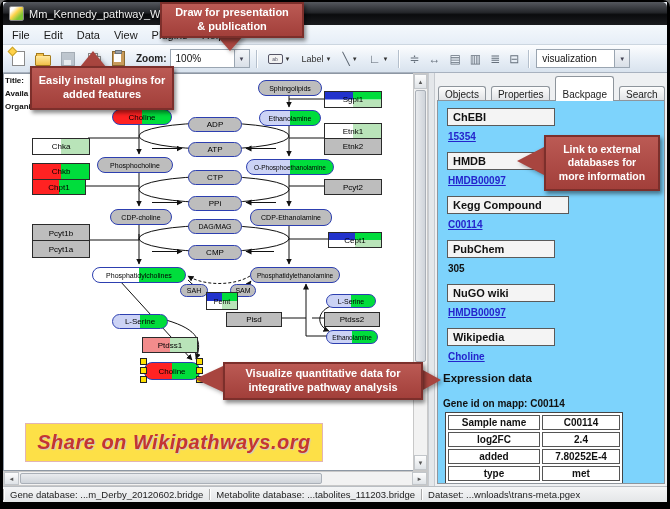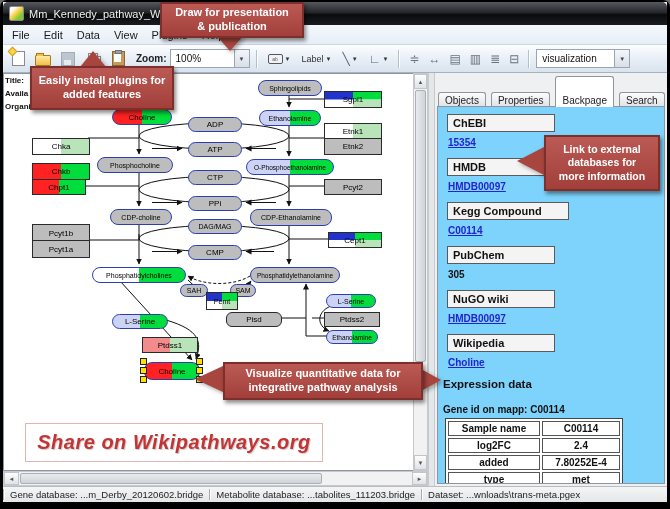--- a/index.html
+++ b/index.html
@@ -52,39 +52,39 @@
   .hscroll{height:13px;background:#f2f2f2;display:flex;border:1px solid #c8c8c8;flex:0 0 auto;}
   .sb-btn{flex:0 0 13px;background:linear-gradient(#fdfdfd,#dfe3e7);border:1px solid #c2c6ca;display:flex;align-items:center;justify-content:center;font-size:6px;color:#555;}
   .sb-thumb-v{flex:0 0 270px;margin:1px;background:linear-gradient(90deg,#e9ebee,#cfd4da);border:1px solid #aab0b8;border-radius:2px;}
   .sb-thumb-h{flex:0 0 300px;margin:1px;background:linear-gradient(#e9ebee,#cfd4da);border:1px solid #aab0b8;border-radius:2px;}
   .sb-track{flex:1;}
   .splitter{width:5px;background:#e4e7ea;border-left:1px solid #c6cacf;border-right:1px solid #c6cacf;flex:0 0 auto;}
   
   .side-panel{flex:1;min-width:0;background:#eef0f2;display:flex;flex-direction:column;}
   .tabs{display:flex;padding:2px 0 0 3px;gap:5px;flex:0 0 18px;align-items:flex-end;}
   .tab{background:linear-gradient(#fdfdfd,#dfe1e4);border:1px solid #8e959c;border-bottom:none;border-radius:3px 3px 0 0;padding:2px 6px 1px;font-size:10px;color:#222;position:relative;top:1px;}
-  .tab.active{background:#fff;font-weight:normal;padding-top:18px;z-index:2;}
+  .tab.active{background:#fff;font-weight:normal;padding-top:12px;z-index:2;}
   .panel-content{flex:1;background:#7dd3fc;border:1px solid #8e959c;margin:0 2px 2px;padding:7px 9px 2px;overflow:hidden;position:relative;font-size:11px;}
   .bp-header{border:1px solid #5a5a5a;background:#f4f4f4;font-weight:bold;font-size:11px;padding:2px 5px;width:96px;margin-bottom:5px;color:#111;}
   .bp-header.wide{width:110px;}
   .bp-value{font-size:10px;font-weight:bold;margin:0 0 10px 1px;color:#111;}
   .bp-value.link{color:#2424cc;text-decoration:underline;cursor:pointer;}
   .bp-expression{font-weight:bold;font-size:11.5px;color:#111;margin:4px 0 14px -4px;}
   .bp-geneid{font-weight:bold;font-size:10px;color:#111;margin:0 0 3px -4px;}
   table.exp{border-collapse:separate;border-spacing:2px;border:1px solid #444;background:#fff;margin-left:-2px;}
   table.exp td{border:1px solid #555;font-size:10px;font-weight:bold;text-align:center;padding:1px 5px;color:#111;}
   table.exp td.c0{width:80px;}
   table.exp td.c1{width:66px;}
   
   .statusbar{flex:0 0 15px;background:linear-gradient(#f4f5f6,#e4e6e8);border-top:1px solid #b9bdc2;display:flex;align-items:center;font-size:9.5px;color:#222;overflow:hidden;}
   .status-item{padding:0 6px;border-left:1px solid #aaa;box-shadow:1px 0 0 #fff inset;white-space:nowrap;}
   
   .callout{position:absolute;z-index:60;background:linear-gradient(#bb5a54,#a23f3a);border:2px solid #7c2f2b;color:#fff;font-weight:bold;text-align:center;box-shadow:2px 3px 4px rgba(0,0,0,.45);display:flex;flex-direction:column;justify-content:center;line-height:1.25;}
   .arrow{position:absolute;z-index:59;width:0;height:0;filter:drop-shadow(2px 2px 2px rgba(0,0,0,.35));}
-  .share-box{position:absolute;z-index:60;background:#ffffff;border:1px solid #e2b4b4;display:flex;align-items:center;justify-content:center;font-weight:bold;font-style:italic;font-size:20px;color:#c43434;text-shadow:1px 1px 1px #c9c9c9;letter-spacing:.5px;}
+  .share-box{position:absolute;z-index:60;background:#fde047;border:1px solid #e2b4b4;display:flex;align-items:center;justify-content:center;font-weight:bold;font-style:italic;font-size:20px;color:#c43434;text-shadow:1px 1px 1px #c9c9c9;letter-spacing:.5px;}
 </style>
 </head>
 <body>
 
 <div class="window">
   <div class="win-inner">
 
     <div class="titlebar">
       <div class="app-icon"></div>
       <div class="title-text">Mm_Kennedy_pathway_WP1771_45176.gp</div>
@@ -225,21 +225,21 @@
                 <div class="node gene" style="left: 28px; top: 150px; width: 56px; height: 16px; font-size: 8px; background: rgb(189, 189, 189);">Pcyt1b</div>
                 <div class="node gene" style="left: 28px; top: 166px; width: 56px; height: 16px; font-size: 8px; background: rgb(189, 189, 189);">Pcyt1a</div>
                 <div class="node gene" style="left: 324px; top: 158px; width: 52px; height: 14px; font-size: 8px; background-image: linear-gradient(to right, rgb(34, 51, 204) 0px, rgb(34, 51, 204) 50%, rgb(0, 221, 60) 50%, rgb(0, 221, 60) 100%), linear-gradient(to right, rgb(255, 255, 255) 0px, rgb(255, 255, 255) 50%, rgb(185, 228, 185) 50%, rgb(185, 228, 185) 100%); background-size: 100% 50%, 100% 50%; background-position: center top, center bottom; background-repeat: no-repeat;">Cept1</div>
                 <div class="node pill" style="left: 184px; top: 171px; width: 52px; height: 13px; font-size: 8px; background: rgb(189, 189, 189);">CMP</div>
                 <div class="node pill" style="left: 88px; top: 193px; width: 92px; height: 14px; font-size: 7px; background: linear-gradient(to right, rgb(255, 255, 255) 0px, rgb(255, 255, 255) 50%, rgb(0, 221, 60) 50%, rgb(0, 221, 60) 100%);">Phosphatidylcholines</div>
                 <div class="node pill" style="left: 246px; top: 193px; width: 88px; height: 14px; font-size: 6.5px; background: rgb(189, 189, 189);">Phosphatidylethanolamine</div>
                 <div class="node pill" style="left: 176px; top: 210px; width: 26px; height: 11px; font-size: 7px; background: rgb(189, 189, 189);">SAH</div>
                 <div class="node pill" style="left: 226px; top: 210px; width: 24px; height: 11px; font-size: 7px; background: rgb(189, 189, 189);">SAM</div>
                 <div class="node gene" style="left: 202px; top: 218px; width: 30px; height: 16px; font-size: 7px; background-image: linear-gradient(to right, rgb(34, 51, 204) 0px, rgb(34, 51, 204) 50%, rgb(0, 221, 60) 50%, rgb(0, 221, 60) 100%), linear-gradient(to right, rgb(255, 255, 255) 0px, rgb(255, 255, 255) 50%, rgb(185, 228, 185) 50%, rgb(185, 228, 185) 100%); background-size: 100% 50%, 100% 50%; background-position: center top, center bottom; background-repeat: no-repeat;">Pemt</div>
                 <div class="node pill" style="left: 322px; top: 220px; width: 48px; height: 12px; font-size: 7px; background: linear-gradient(to right, rgb(204, 211, 245) 0px, rgb(204, 211, 245) 50%, rgb(0, 221, 60) 50%, rgb(0, 221, 60) 100%);">L-Serine</div>
-                <div class="node gene" style="left: 222px; top: 238px; width: 54px; height: 13px; font-size: 8px; background: rgb(189, 189, 189); border-radius: 6px;">Pisd</div>
+                <div class="node gene" style="left: 222px; top: 238px; width: 54px; height: 13px; font-size: 8px; background: rgb(189, 189, 189);">Pisd</div>
                 <div class="node gene" style="left: 320px; top: 238px; width: 54px; height: 13px; font-size: 8px; background: rgb(189, 189, 189);">Ptdss2</div>
                 <div class="node pill" style="left: 108px; top: 240px; width: 54px; height: 13px; font-size: 8px; background: linear-gradient(to right, rgb(204, 211, 245) 0px, rgb(204, 211, 245) 50%, rgb(0, 221, 60) 50%, rgb(0, 221, 60) 100%);">L-Serine</div>
                 <div class="node pill" style="left: 322px; top: 256px; width: 50px; height: 12px; font-size: 6.5px; background: linear-gradient(to right, rgb(204, 211, 245) 0px, rgb(204, 211, 245) 50%, rgb(0, 221, 60) 50%, rgb(0, 221, 60) 100%);">Ethanolamine</div>
                 <div class="node gene" style="left: 138px; top: 263px; width: 54px; height: 14px; font-size: 8px; background: linear-gradient(to right, rgb(242, 140, 140) 0px, rgb(242, 140, 140) 50%, rgb(185, 228, 185) 50%, rgb(185, 228, 185) 100%);">Ptdss1</div>
                 <div class="node pill" style="left: 140px; top: 288px; width: 54px; height: 16px; font-size: 8px; background: linear-gradient(to right, rgb(255, 34, 34) 0px, rgb(255, 34, 34) 50%, rgb(0, 221, 60) 50%, rgb(0, 221, 60) 100%);">Choline</div>
                 <div class="handle" style="left: 136px; top: 284px;"></div>
                 <div class="handle" style="left: 192px; top: 284px;"></div>
                 <div class="handle" style="left: 136px; top: 302px;"></div>
                 <div class="handle" style="left: 192px; top: 302px;"></div>
                 <div class="handle" style="left: 136px; top: 293px;"></div>

